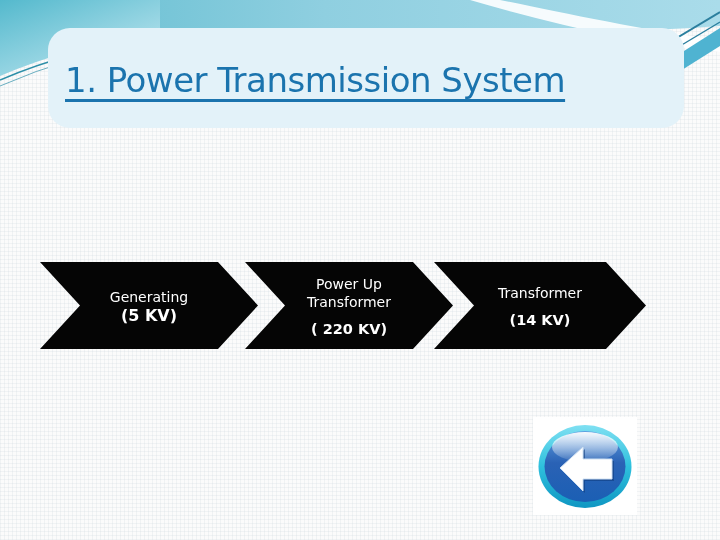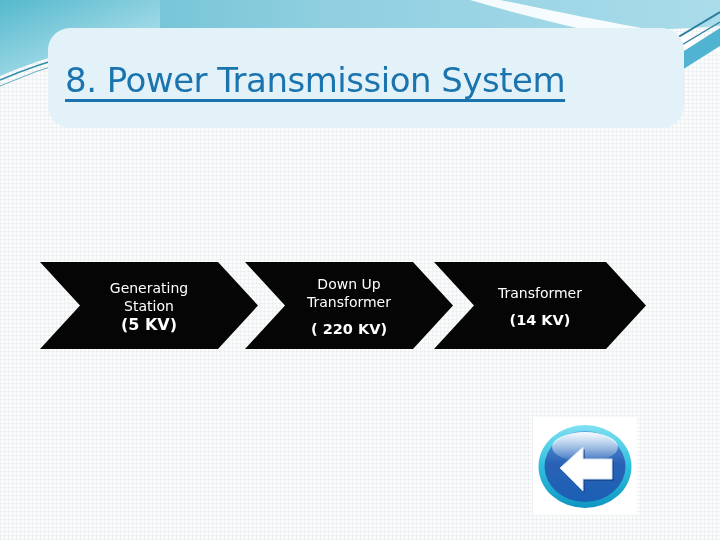--- a/index.html
+++ b/index.html
@@ -63,34 +63,33 @@
     <path d="M0,76 Q70,46 160,32 L160,0 L0,0 Z" fill="url(#wedgeGrad)"></path>
     <path d="M0,80 Q70,50 160,36" stroke="#2d8fa8" stroke-width="1.6" fill="none"></path>
     <path d="M0,86 Q70,55 160,40" stroke="#2d8fa8" stroke-width="1" fill="none" opacity="0.7"></path>
 
     <path d="M648,74 L720,28 L720,46 L666,80 Z" fill="#4fb3d1"></path>
     <path d="M630,66 L720,12" stroke="#2b7f9e" stroke-width="2" fill="none"></path>
     <path d="M640,70 L720,22" stroke="#2b7f9e" stroke-width="1.4" fill="none"></path>
   </svg>
 
   <div class="title-box">
-    <span class="title-text">8. Power Transmission System</span>
+    <span class="title-text">1. Power Transmission System</span>
   </div>
 
   <div class="chevron chev-1">
     <div class="step-name">
       <div>Generating</div>
-      <div>Station</div>
     </div>
     <div class="step-voltage">(5 KV)</div>
   </div>
 
   <div class="chevron chev-2">
     <div class="step-name">
-      <div>Down Up</div>
+      <div>Power Up</div>
       <div>Transformer</div>
     </div>
     <div class="step-voltage">( 220 KV)</div>
   </div>
 
   <div class="chevron chev-3">
     <div class="step-name">
       <div>Transformer</div>
     </div>
     <div class="step-voltage">(14 KV)</div>

